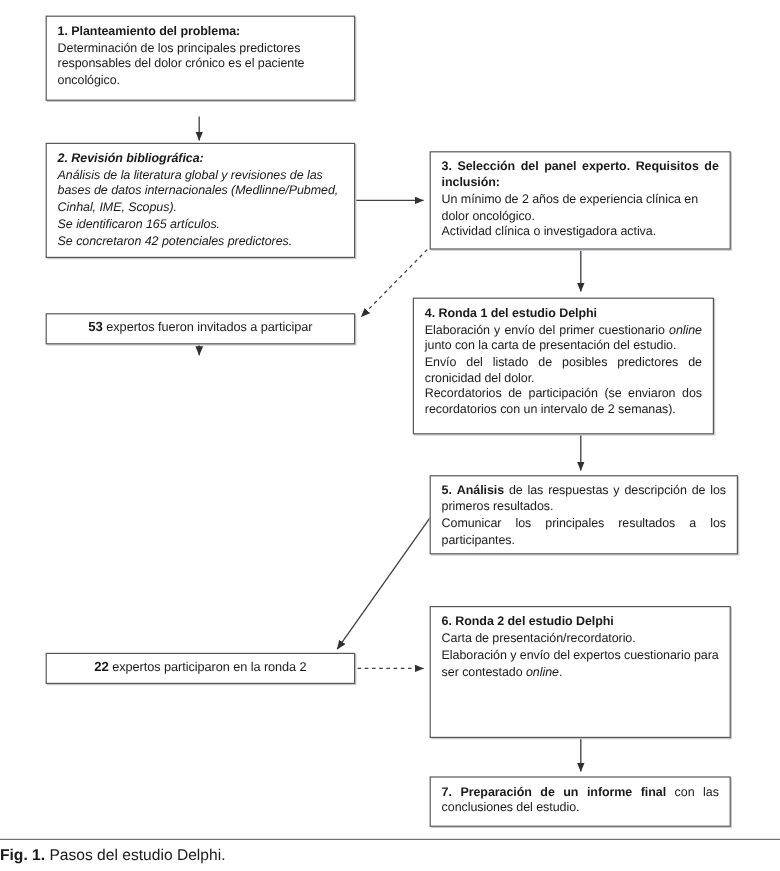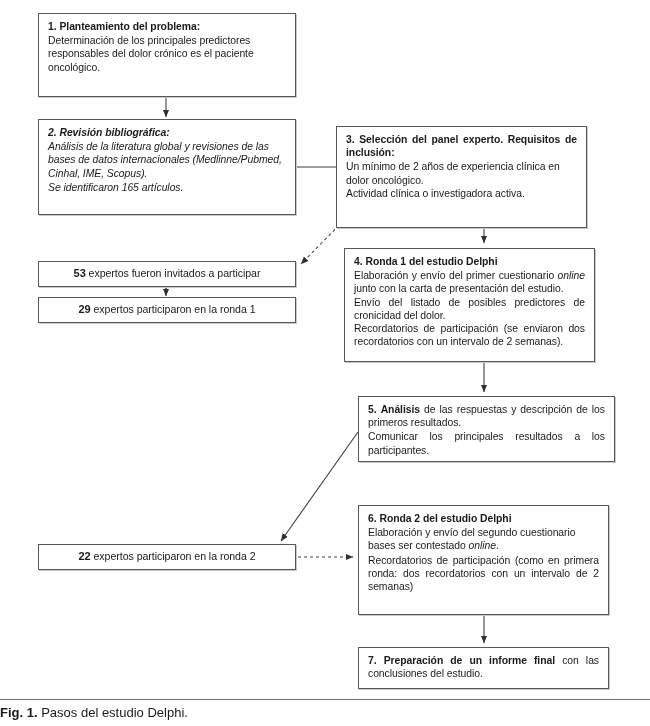--- a/index.html
+++ b/index.html
@@ -86,38 +86,39 @@
 
     <g>
       <line x1="298" y1="557" x2="353" y2="557" stroke="#404042" stroke-width="1.05" stroke-dasharray="3,3" marker-end="url(#ah)"></line>
     </g>
 
     <g>
       <line x1="484" y1="615" x2="484" y2="643" stroke="#404042" stroke-width="1.1" marker-end="url(#ah)"></line>
     </g>
   </svg>
 
-  <div class="box" style="left:38px;top:13px;width:258px;height:84px;">
+  <div class="box" style="left:38px;top:13px;width:258px;height:71px;">
     <p>
       <span class="hd">1.</span>
       <span class="hd">Planteamiento del problema:</span>
     </p>
     <p class="gap">Determinación de los principales predictores responsables del dolor crónico es el paciente oncológico.</p>
   </div>
 
   <div class="box" style="left:38px;top:119px;width:258px;height:96px;font-style:italic;">
     <p>
       <span class="hd">2.</span>
       <span class="hd">Revisión bibliográfica:</span>
     </p>
     <p class="gap">Análisis de la literatura global y revisiones de las bases de datos internacionales (Medlinne/Pubmed, Cinhal, IME, Scopus).</p>
     <p class="gap">Se identificaron 165 artículos.</p>
+    <p class="gap">Se concretaron 42 potenciales predictores.</p>
   </div>
 
-  <div class="box" style="left:336px;top:126px;width:251px;height:102px;">
+  <div class="box" style="left:358px;top:126px;width:251px;height:82px;">
     <p class="just">
       <span class="hd">3.</span>
       <span class="hd">Selección del panel experto. Requisitos de inclusión:</span>
     </p>
     <p class="gap">Un mínimo de 2 años de experiencia clínica en dolor oncológico.</p>
     <p>Actividad clínica o investigadora activa.</p>
   </div>
 
   <div class="box" style="left:344px;top:248px;width:251px;height:114px;">
     <p>
@@ -135,38 +136,35 @@
       <span class="hd">Análisis</span><span> de las respuestas y descripción de los primeros resultados.</span>
     </p>
     <p class="gap just">Comunicar los principales resultados a los participantes.</p>
   </div>
 
   <div class="box" style="left:358px;top:505px;width:251px;height:110px;">
     <p>
       <span class="hd">6.</span>
       <span class="hd">Ronda 2 del estudio Delphi</span>
     </p>
-    <p class="gap"><span>Elaboración y envío del segundo cuestionario bases ser contestado </span><em>online</em><span>.</span></p>
-    <p class="gap just">Recordatorios de participación (como en primera ronda: dos recordatorios con un intervalo de 2 semanas)</p>
+    <p class="gap">Carta de presentación/recordatorio.</p>
+    <p class="gap"><span>Elaboración y envío del expertos cuestionario para ser contestado </span><em>online</em><span>.</span></p>
   </div>
 
   <div class="box" style="left:358px;top:647px;width:251px;height:42px;">
     <p class="just">
       <span class="hd">7.</span>
       <span class="hd">Preparación de un informe final</span><span> con las conclusiones del estudio.</span>
     </p>
   </div>
 
   <div class="box countbox" style="left:38px;top:261px;width:258px;height:25px;">
     <span class="lbl"><span class="num">53</span><span> expertos fueron invitados a participar</span></span>
   </div>
 
-  <div class="box countbox" style="left:38px;top:297px;width:258px;height:25px;">
-    <span class="lbl"><span class="num">29</span><span> expertos participaron en la ronda 1</span></span>
-  </div>
 
   <div class="box countbox" style="left:38px;top:544px;width:258px;height:25px;">
     <span class="lbl"><span class="num">22</span><span> expertos participaron en la ronda 2</span></span>
   </div>
 
   <div class="rule"></div>
 
   <div class="caption">
     <b>Fig. 1.</b>
     <span>Pasos del estudio Delphi.</span>

